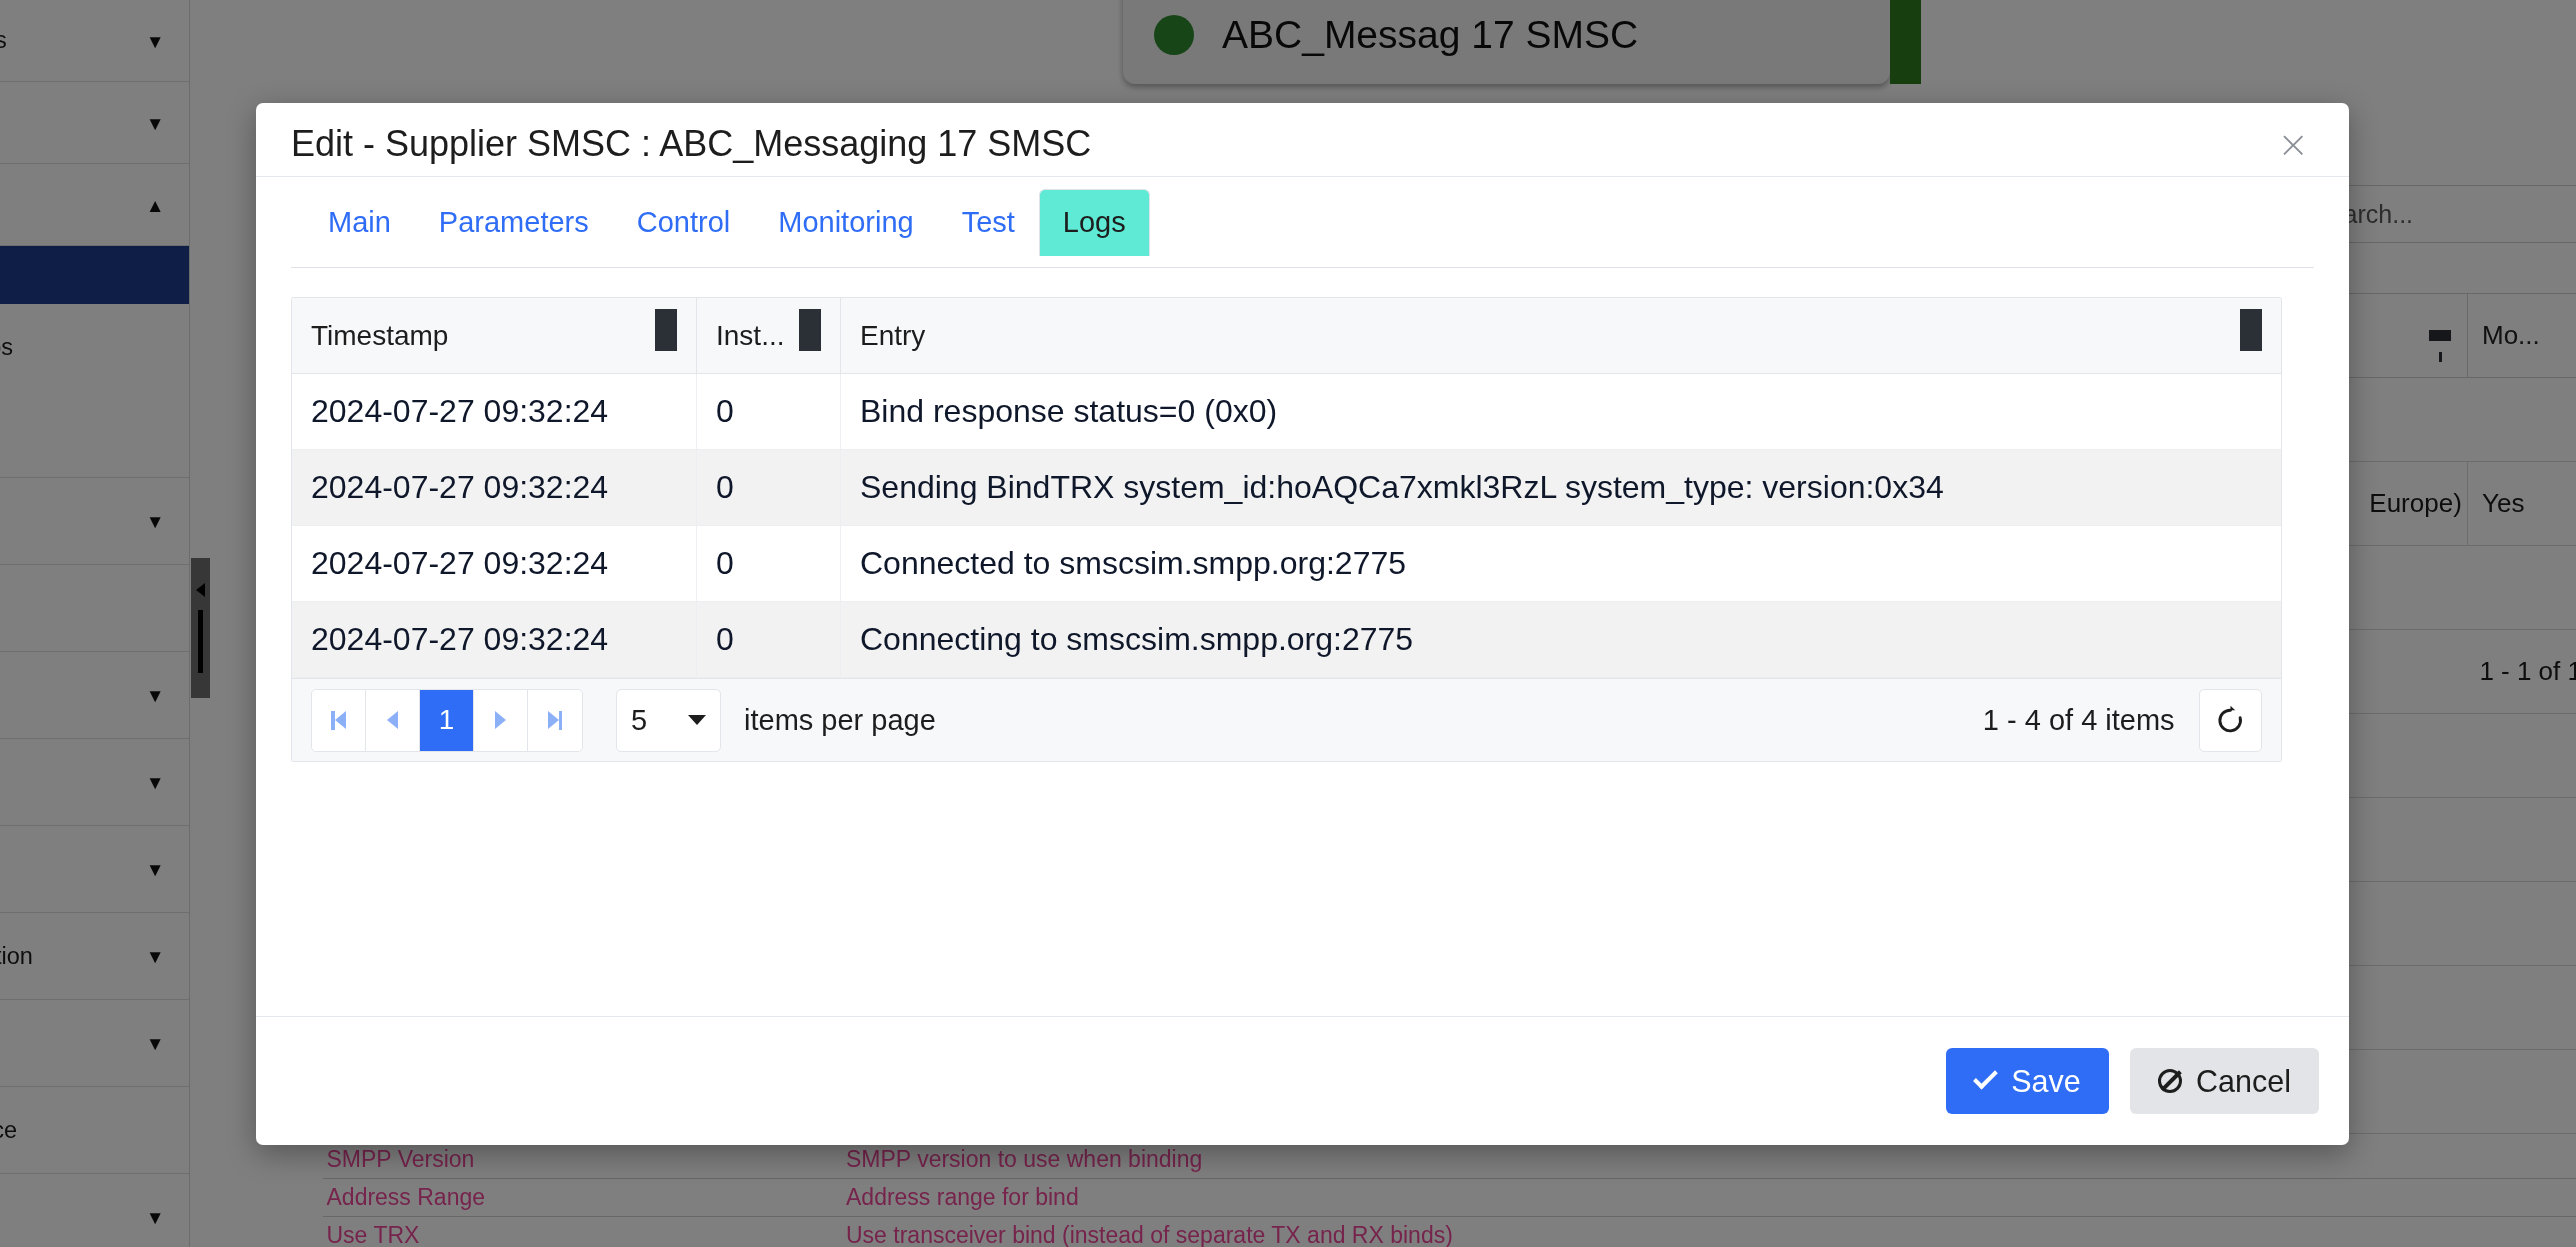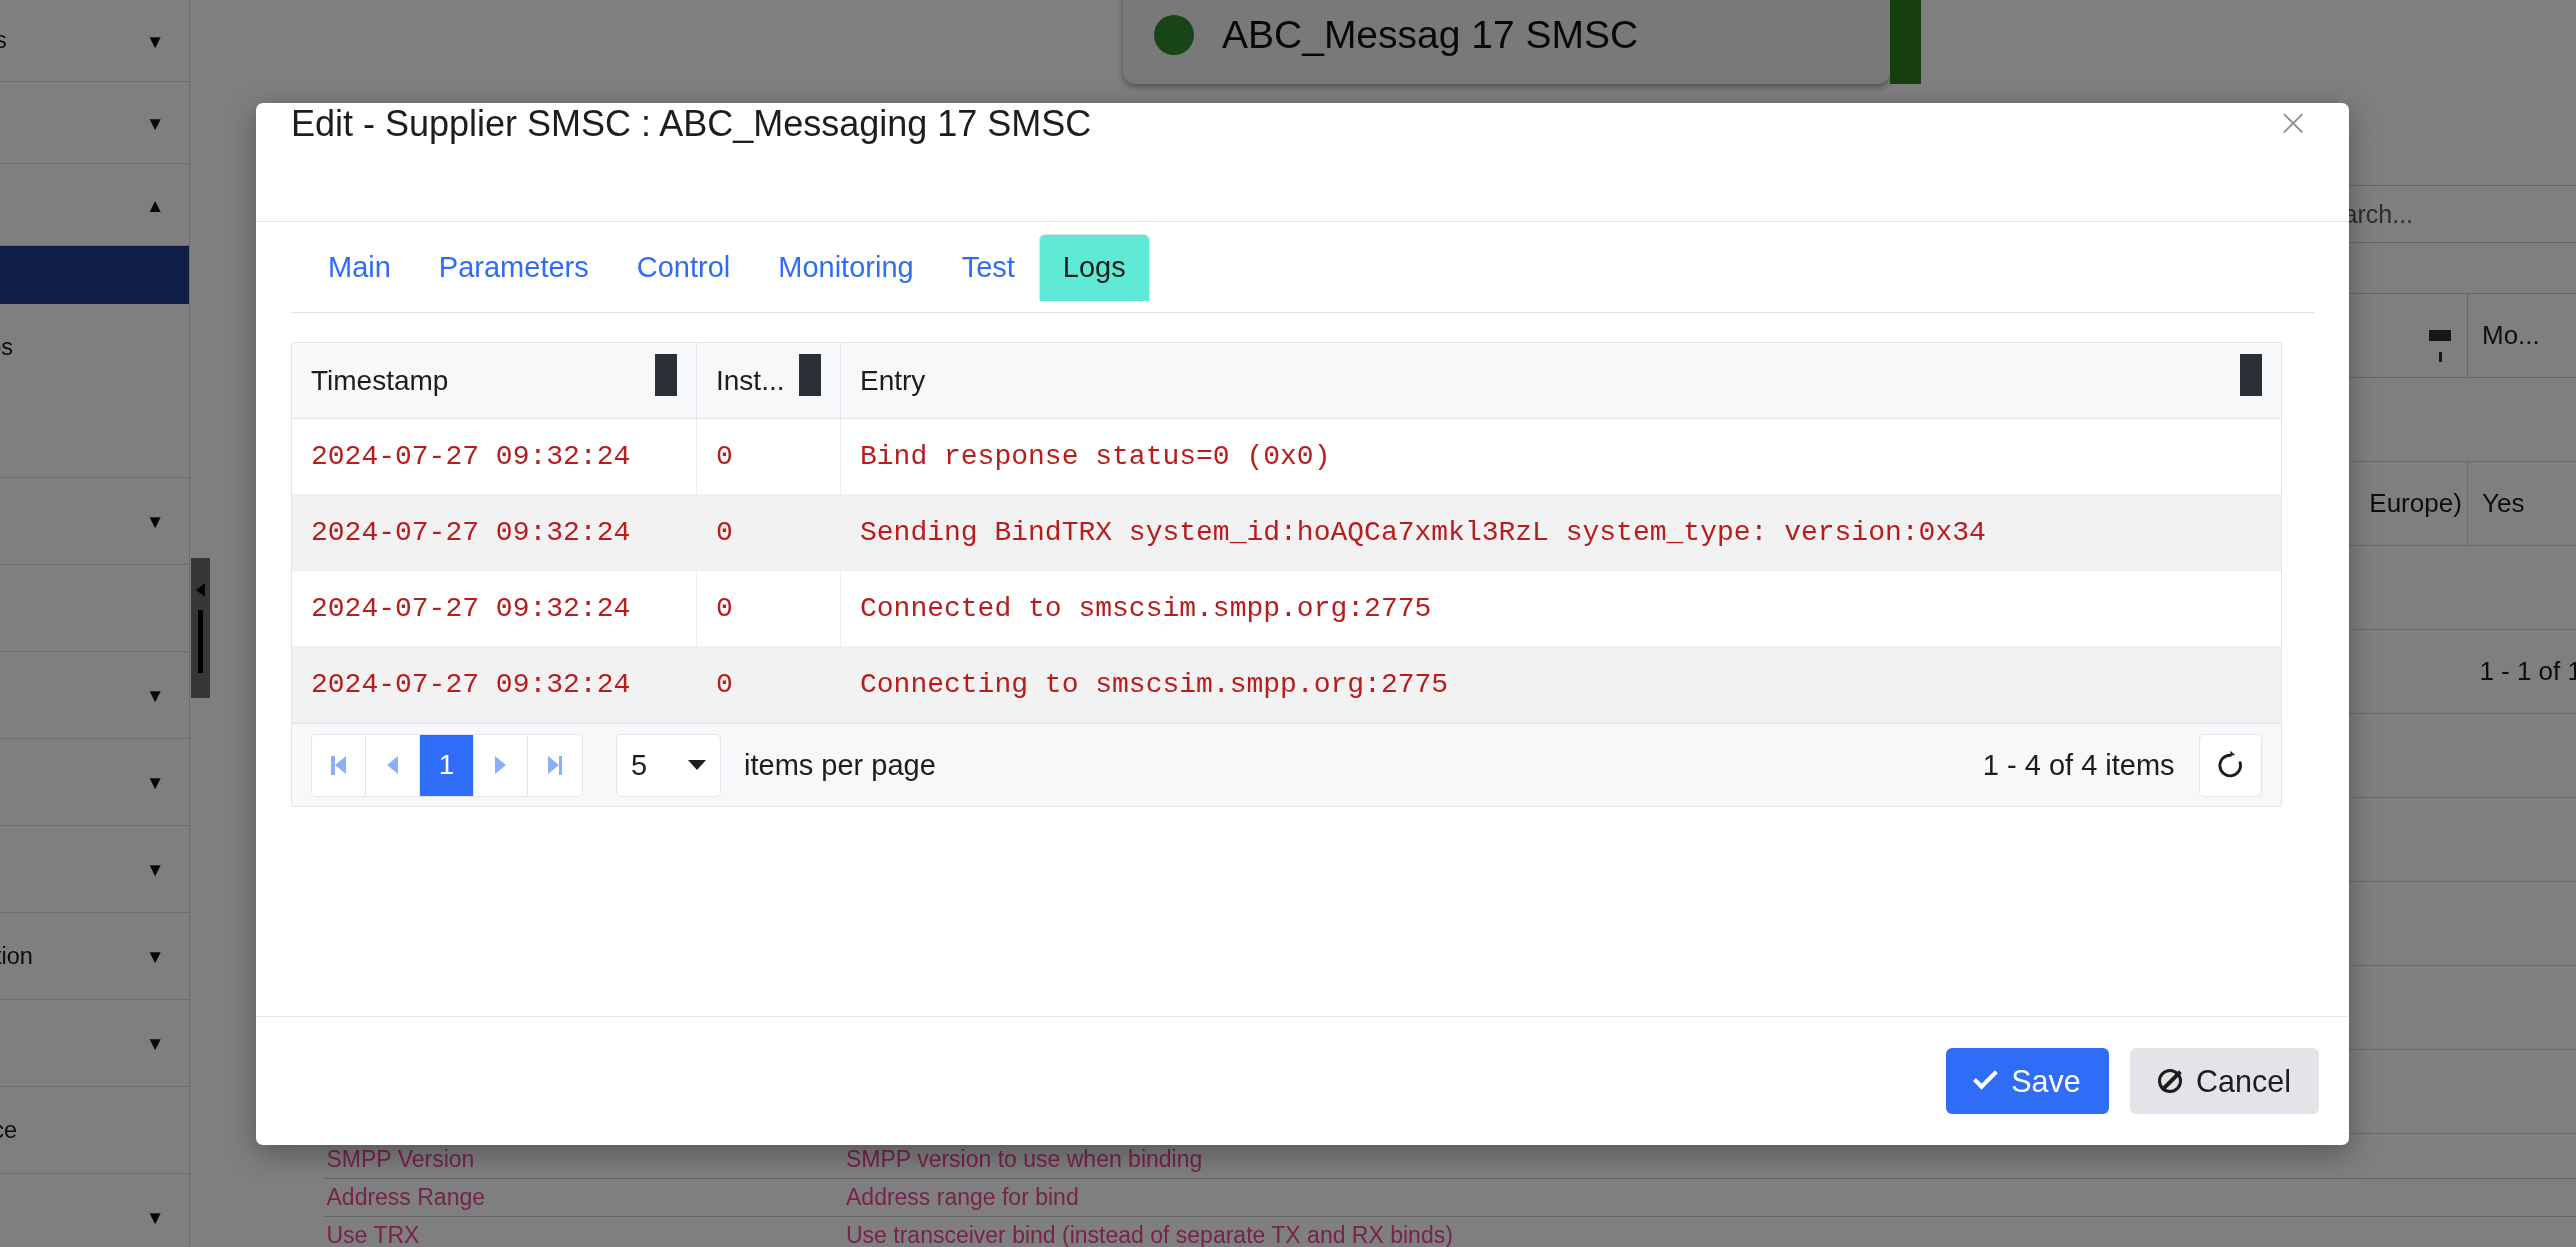--- a/index.html
+++ b/index.html
@@ -160,23 +160,23 @@
     position: absolute;
     left: 256px; top: 103px;
     width: 2093px; height: 1042px;
     background: #ffffff;
     border-radius: 7px;
     box-shadow: 0 8.7px 30px rgba(0,0,0,.32);
     display: flex; flex-direction: column;
   }
 
   .modal-head {
-    height: 119px;
-    display: flex; 
-    padding: 0 40px 0 35px;
+    height: 74px;
+    display: flex; align-items: center;
+    padding: 8px 40px 0 35px;
     border-bottom: 0.9px solid #e4e7ec;
     flex: 0 0 auto;
   }
   .modal-title {
     font-size: 36px; color: #1d1d1d; font-weight: 400;
     white-space: nowrap;
   }
   .modal-x {
     margin-left: auto;
     font-size: 38px; color: #8a8f98;
@@ -261,24 +261,24 @@
   }
   .col-ts { width: 405px; }
   .col-inst { width: 144px; }
   .col-entry { flex: 1; }
 
   .grow { display: flex; height: 76px; border-bottom: 0.9px solid #eceef1; }
   .grow:last-child { border-bottom: none; }
   .grow.alt { background: #f2f2f2; }
   .gc {
     display: flex; align-items: center;
-    font-size: 28px; color: #b91c1c;
+    font-size: 32px; color: #0f172a;
     padding: 0 19px;
     border-right: 0.9px solid #eceef1;
-    white-space: nowrap; overflow: hidden; font-family: Liberation Mono, monospace;
+    white-space: nowrap; overflow: hidden;
   }
   .gc:last-child { border-right: none; }
 
   
   .pager {
     display: flex; align-items: center;
     height: 83px;
     background: #f7f8fa;
     border-top: 0.9px solid #e2e5e9;
     padding: 0 19px;

